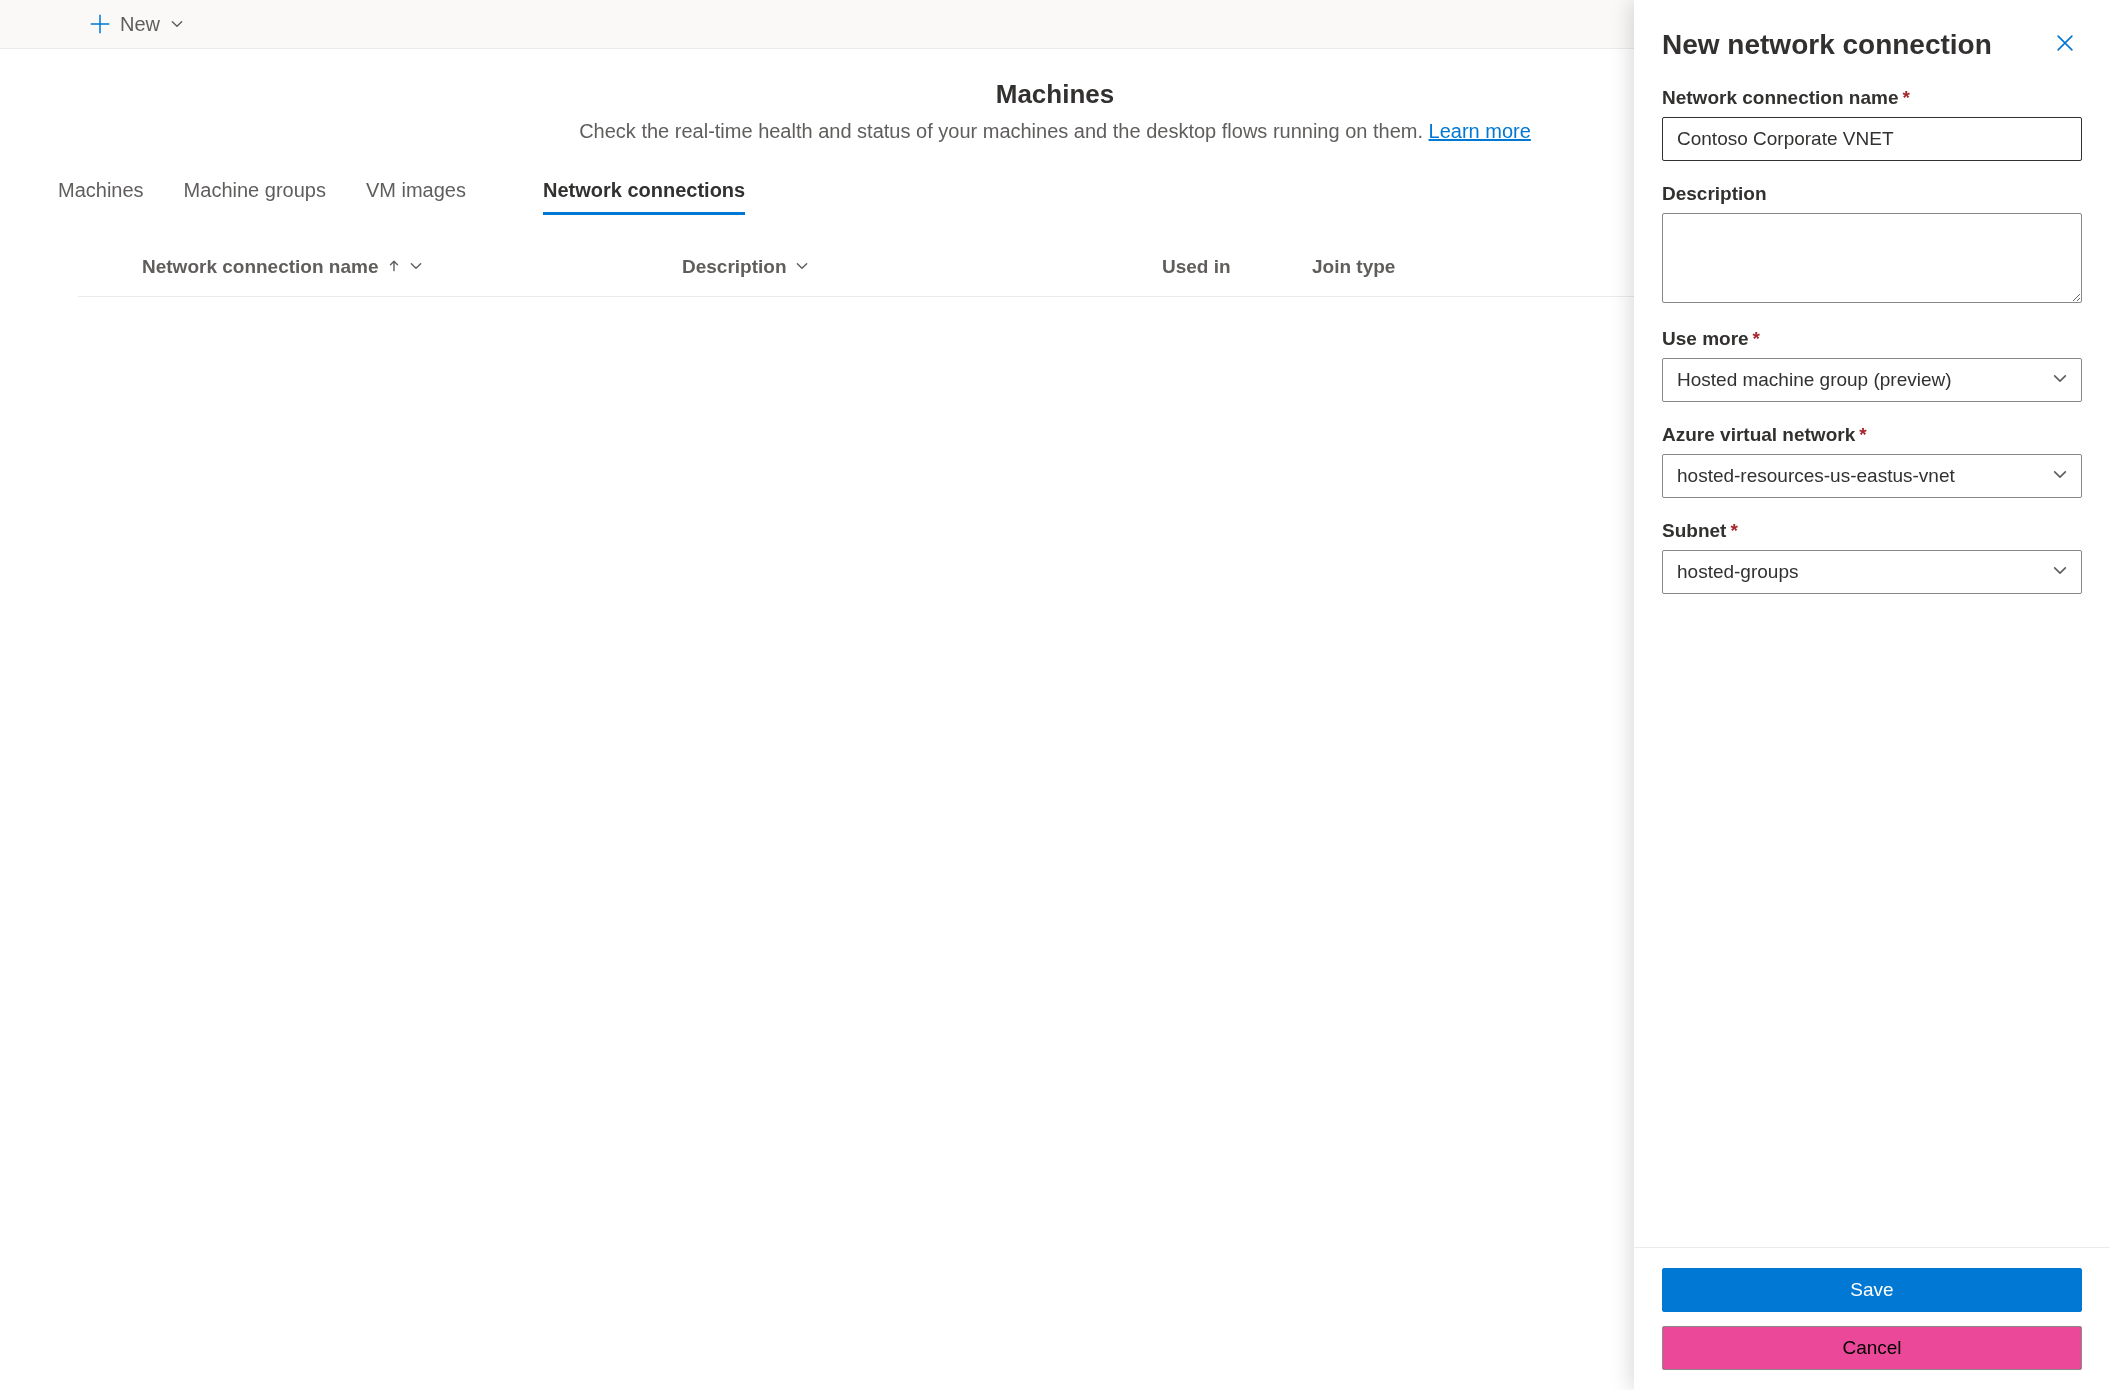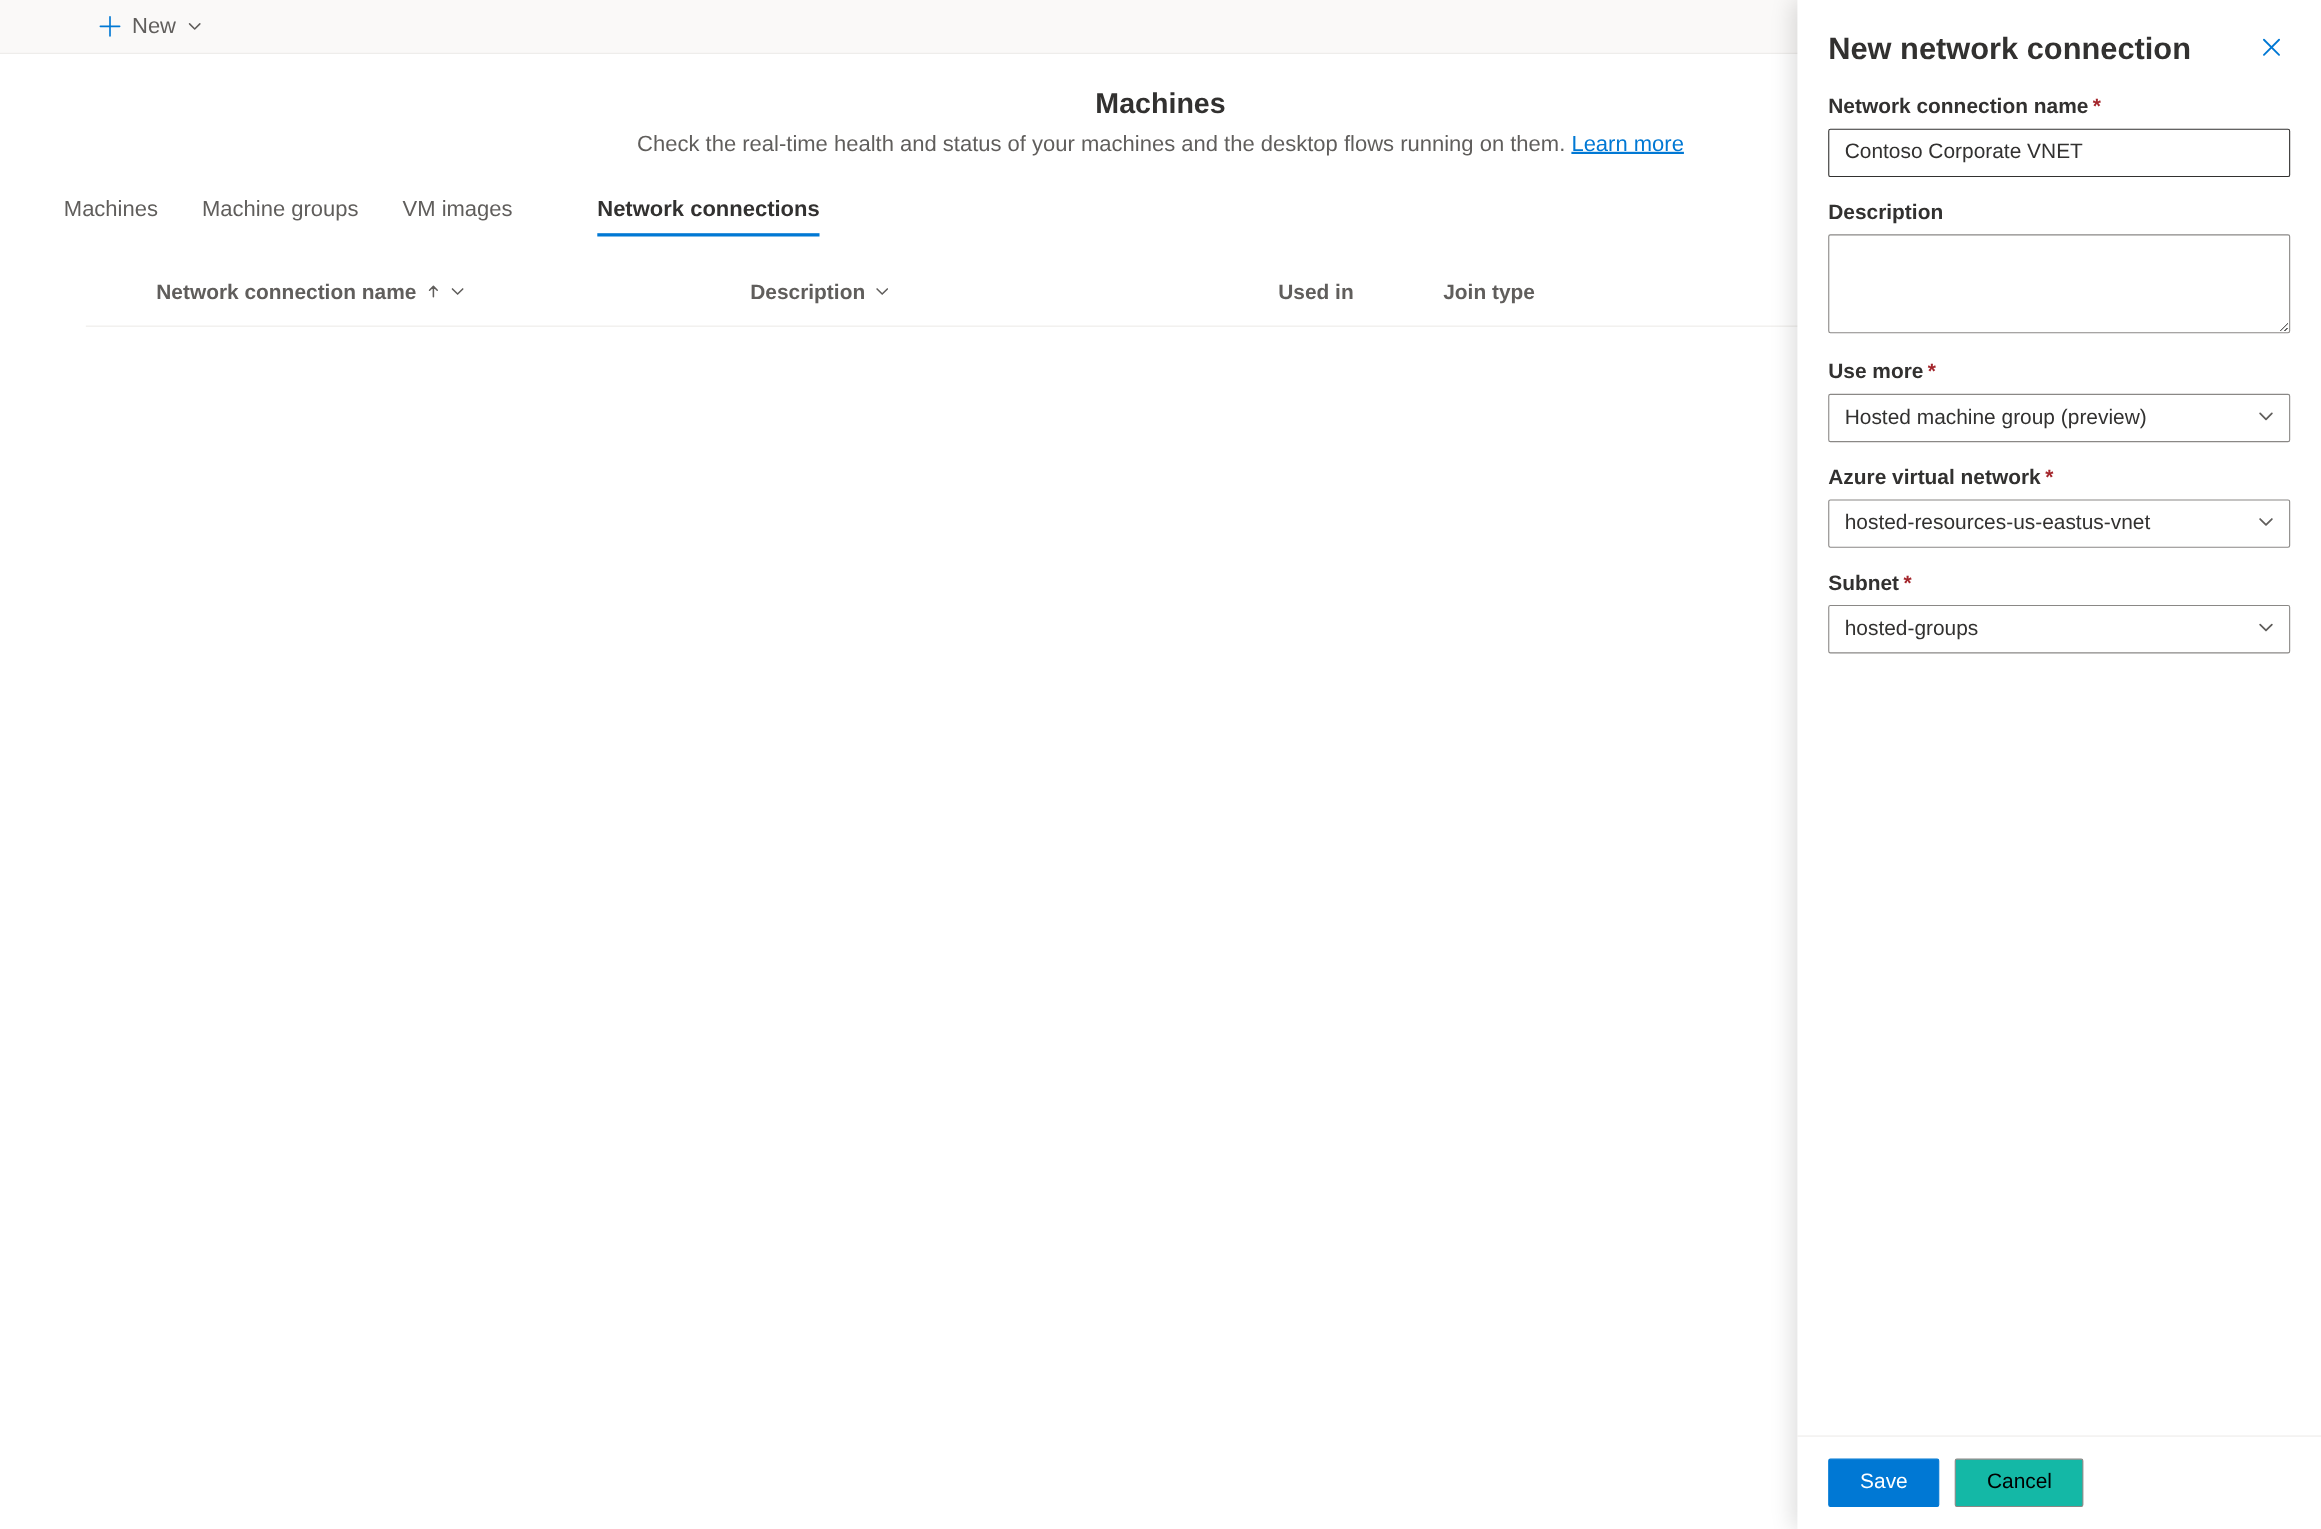--- a/index.html
+++ b/index.html
@@ -166,28 +166,29 @@
       transform: translateY(-50%);
       pointer-events: none;
       color: #605e5c;
     }
 
     .panel-footer {
       border-top: 1px solid #edebe9;
       padding: 20px 28px;
       display: flex;
       gap: 14px;
+      flex-direction: column;
     }
     .btn {
       font-size: 19px;
       padding: 10px 28px;
       border-radius: 2px;
       cursor: pointer;
       border: 1px solid #8a8886;
-      background: #14b8a6;
+      background: #ec4899;
       font-family: inherit;
     }
     .btn.primary {
       background: #0078d4;
       color: #fff;
       border-color: #0078d4;
     }
 
     
     .overlay-dim {

